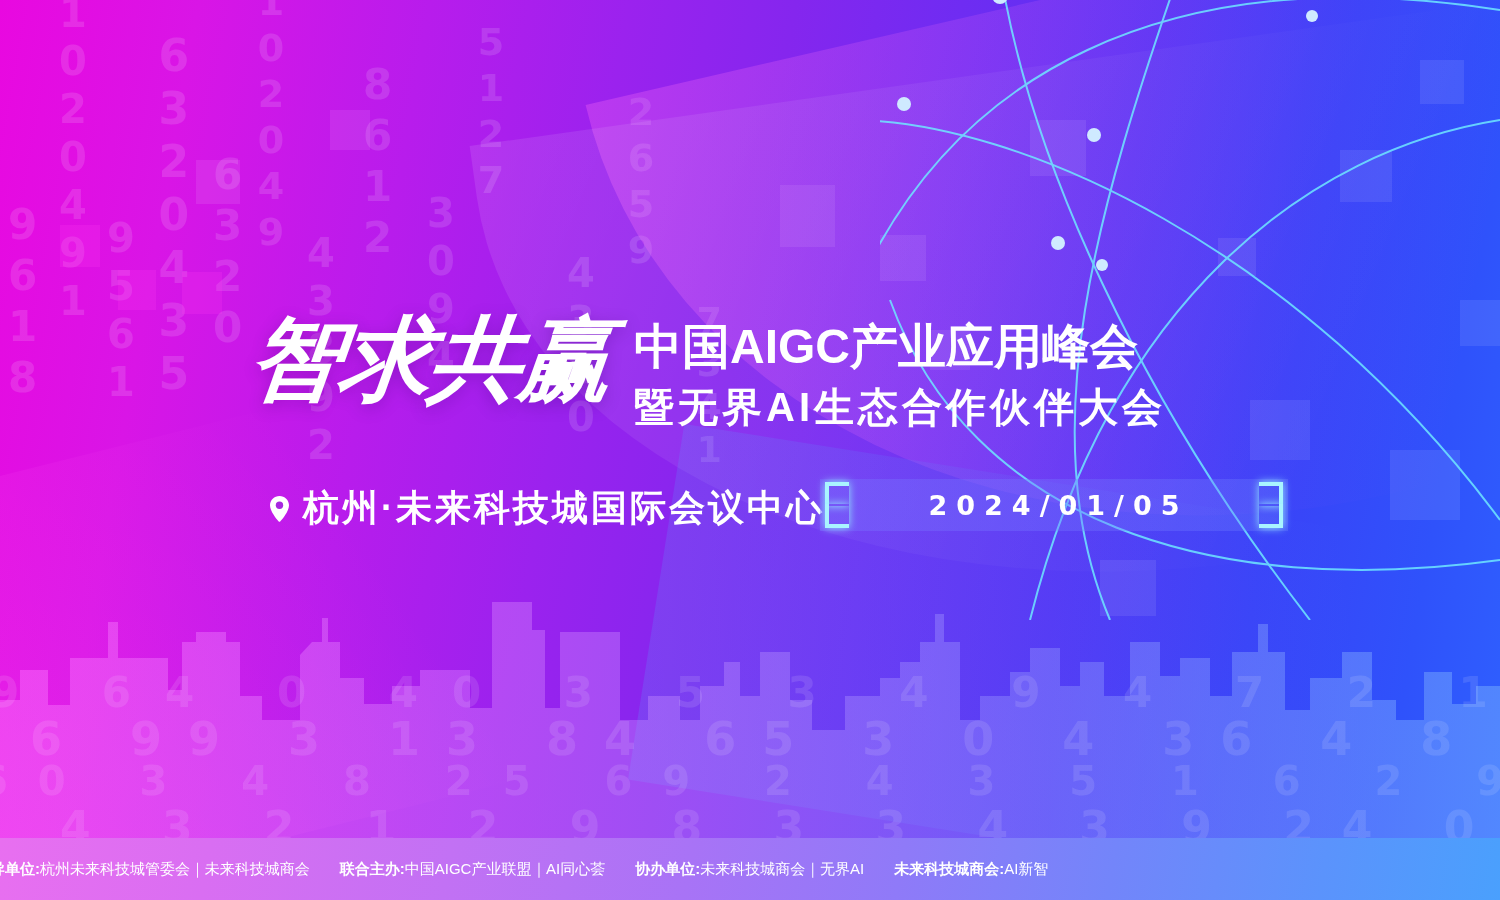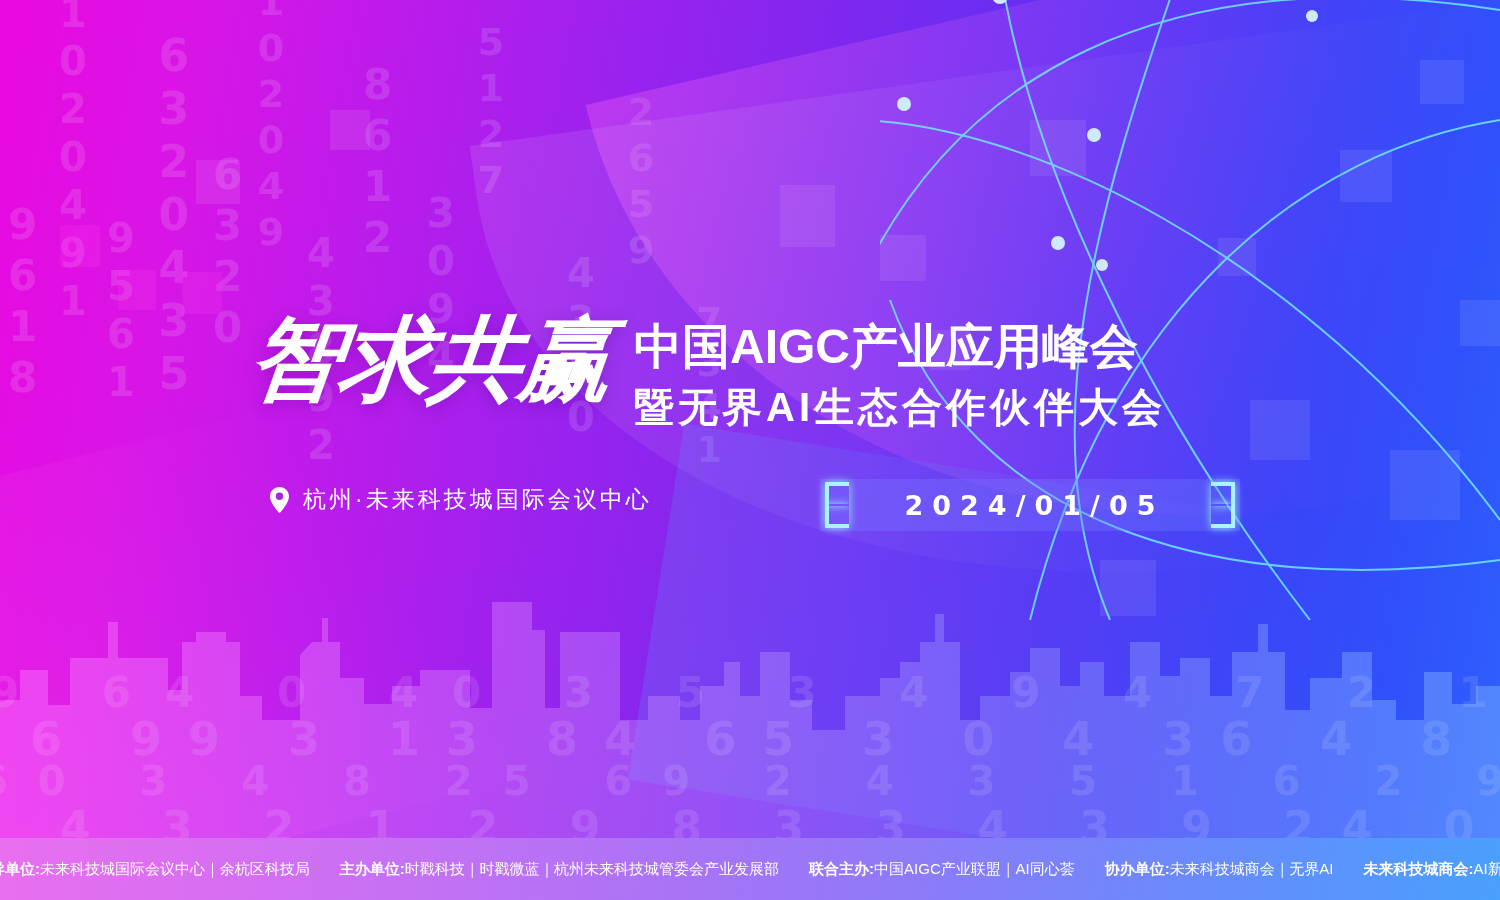--- a/index.html
+++ b/index.html
@@ -88,25 +88,25 @@
   .t-sub{
     font-size:40px;line-height:54px;font-weight:700;color:#fff;
     letter-spacing:4px;white-space:nowrap;margin-top:4px;
   }
 
   .venuerow{
     position:absolute;left:270px;top:484px;display:flex;align-items:center;
   }
   .pin{width:19px;height:26px;flex:0 0 auto;margin-right:14px;}
   .venue{
-    font-size:23px;font-weight:400;color:#fff;letter-spacing:3px;white-space:nowrap;
+    font-size:36px;font-weight:700;color:#fff;letter-spacing:3px;white-space:nowrap;
   }
 
   .datebox{
-    position:absolute;left:820px;top:479px;width:420px;height:52px;
+    position:absolute;left:820px;top:479px;width:468px;height:52px;
     display:flex;align-items:center;justify-content:center;
     background:linear-gradient(90deg,rgba(120,110,255,.42),rgba(110,130,255,.30));
   }
   .date{
     font-size:27px;font-weight:700;color:#fff;letter-spacing:9px;
     padding-left:9px;white-space:nowrap;
     font-family:"DejaVu Sans","Liberation Sans",sans-serif;
   }
   .br{position:absolute;width:20px;height:20px;border:4px solid #a9f4ff;
       box-shadow:0 0 9px rgba(150,240,255,.95);}
@@ -257,25 +257,21 @@
       <span class="br tr"></span>
       <span class="br brr"></span>
       <span class="date">2024/01/05</span>
     </div>
   </div>
 
   <div class="footer">
     <div class="ftrack" id="ftrack">
         <div class="fgroup">
           <span class="flabel">导单位:</span>
-          <span class="fval">未来科技城国际会议中心｜余杭区科技局</span>
-        </div>
-        <div class="fgroup">
-          <span class="flabel">主办单位:</span>
-          <span class="fval">时戳科技｜时戳微蓝｜杭州未来科技城管委会产业发展部</span>
+          <span class="fval">杭州未来科技城管委会｜未来科技城商会</span>
         </div>
         <div class="fgroup">
           <span class="flabel">联合主办:</span>
           <span class="fval">中国AIGC产业联盟｜AI同心荟</span>
         </div>
         <div class="fgroup">
           <span class="flabel">协办单位:</span>
           <span class="fval">未来科技城商会｜无界AI</span>
         </div>
         <div class="fgroup">

